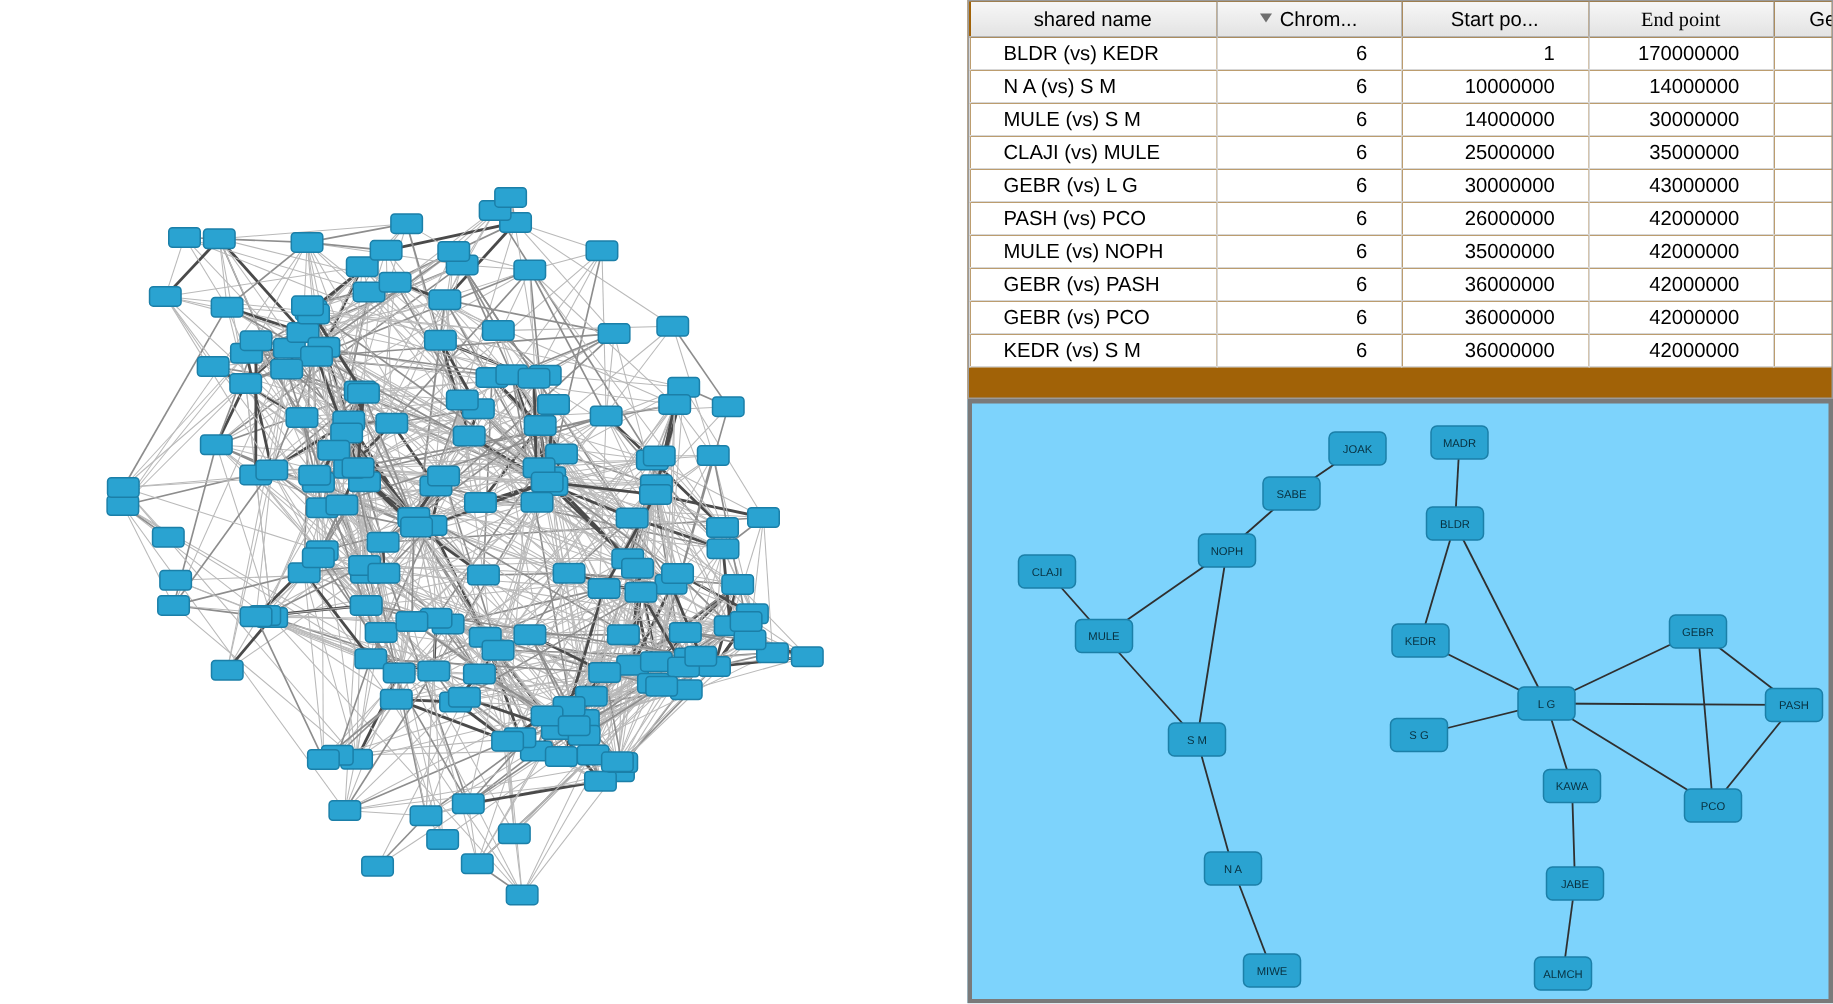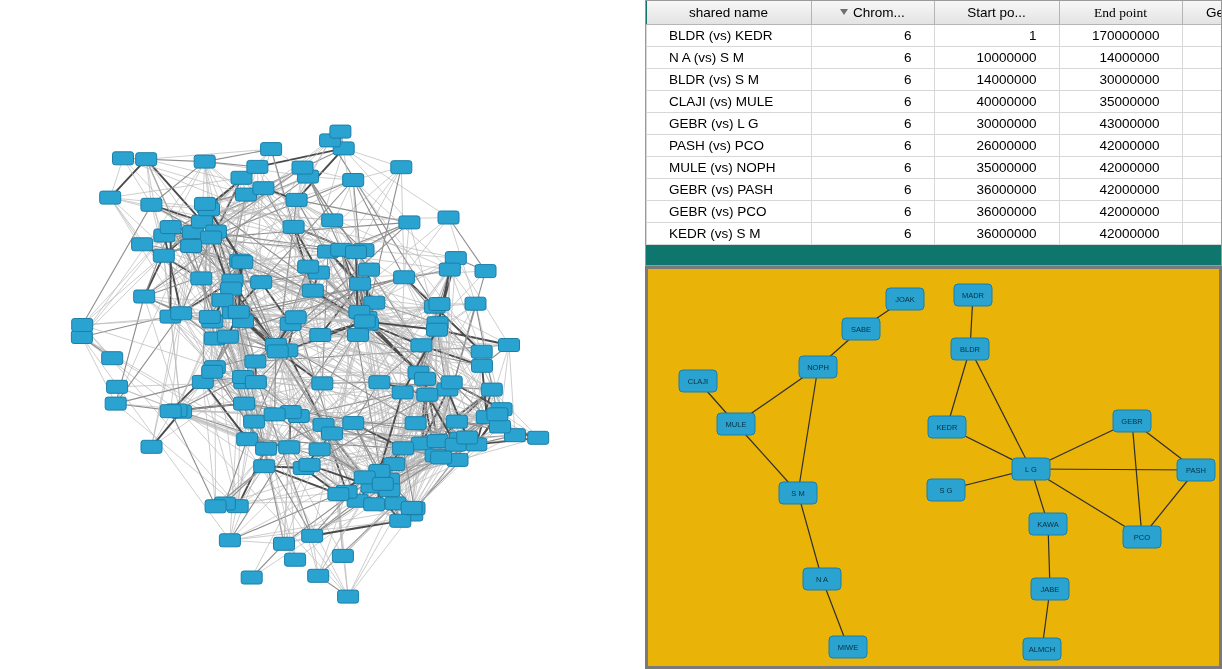--- a/index.html
+++ b/index.html
@@ -28,21 +28,21 @@
   }
   #big-network svg { display: block; }
 
   
   #table-panel {
     position: absolute;
     left: 645px;
     top: 0;
     width: 577px;
     height: 266px;
-    background: #0f766e;
+    background: #a16207;
     border: 1px solid #9a9a9a;
     box-sizing: border-box;
     overflow: hidden;
   }
   #table-panel table {
     border-collapse: collapse;
     width: 100%;
     font-size: 13.5px;
     table-layout: fixed;
   }
@@ -102,21 +102,21 @@
   #table-panel td.left { text-align: left; }
   #table-panel tr td:first-child { border-left: 1px solid #d7d7d7; }
 
   
   #small-network {
     position: absolute;
     left: 645px;
     top: 266px;
     width: 577px;
     height: 403px;
-    background: #eab308;
+    background: #7dd3fc;
     border: 3px solid #7a7a7a;
     box-sizing: border-box;
     overflow: hidden;
   }
   #small-network svg { display: block; }
 
   .node-rect {
     fill: #2aa3d1;
     stroke: #1b7fa8;
     stroke-width: 1;
@@ -1929,30 +1929,30 @@
             <td class="num">192.0</td>
           </tr>
           <tr>
             <td class="left">N A (vs) S M</td>
             <td class="num">6</td>
             <td class="num">10000000</td>
             <td class="num">14000000</td>
             <td class="num">6.6</td>
           </tr>
           <tr>
-            <td class="left">BLDR (vs) S M</td>
+            <td class="left">MULE (vs) S M</td>
             <td class="num">6</td>
             <td class="num">14000000</td>
             <td class="num">30000000</td>
             <td class="num">7.5</td>
           </tr>
           <tr>
             <td class="left">CLAJI (vs) MULE</td>
             <td class="num">6</td>
-            <td class="num">40000000</td>
+            <td class="num">25000000</td>
             <td class="num">35000000</td>
             <td class="num">5.9</td>
           </tr>
           <tr>
             <td class="left">GEBR (vs) L G</td>
             <td class="num">6</td>
             <td class="num">30000000</td>
             <td class="num">43000000</td>
             <td class="num">16.9</td>
           </tr>

